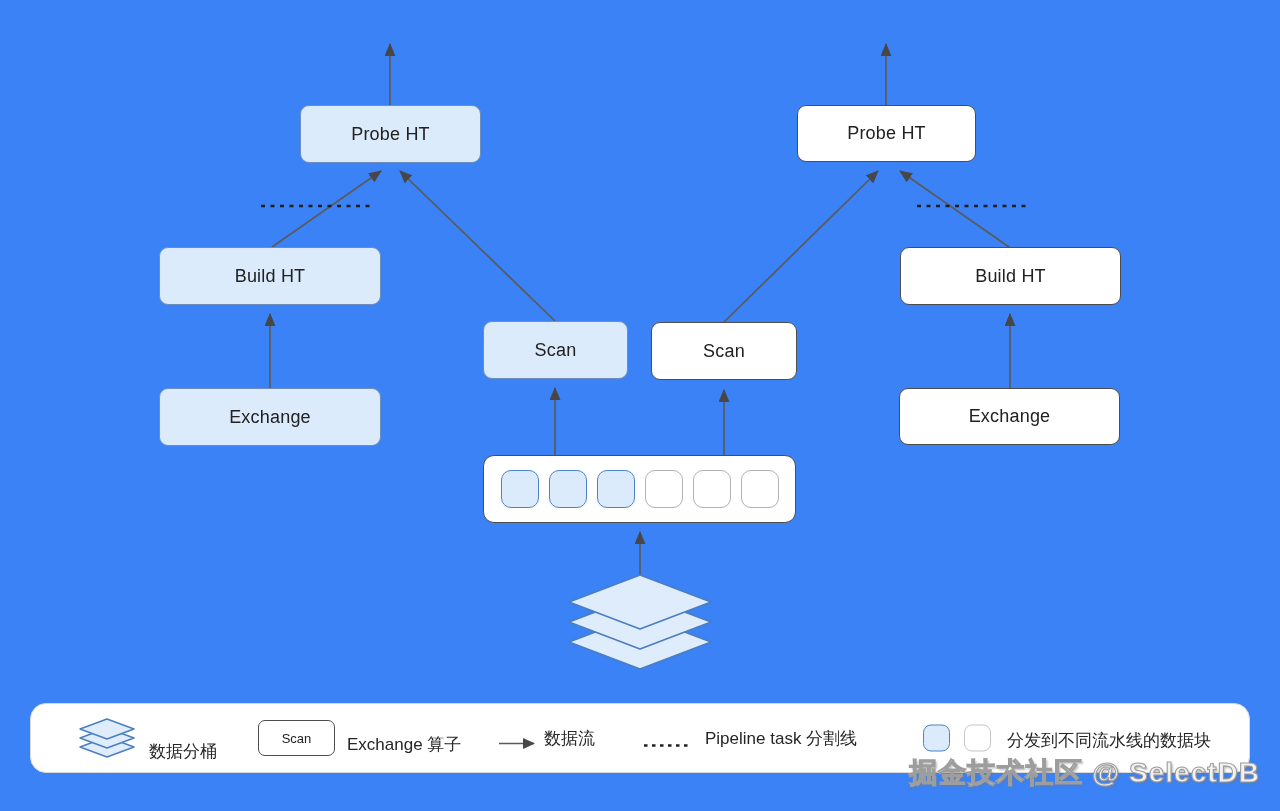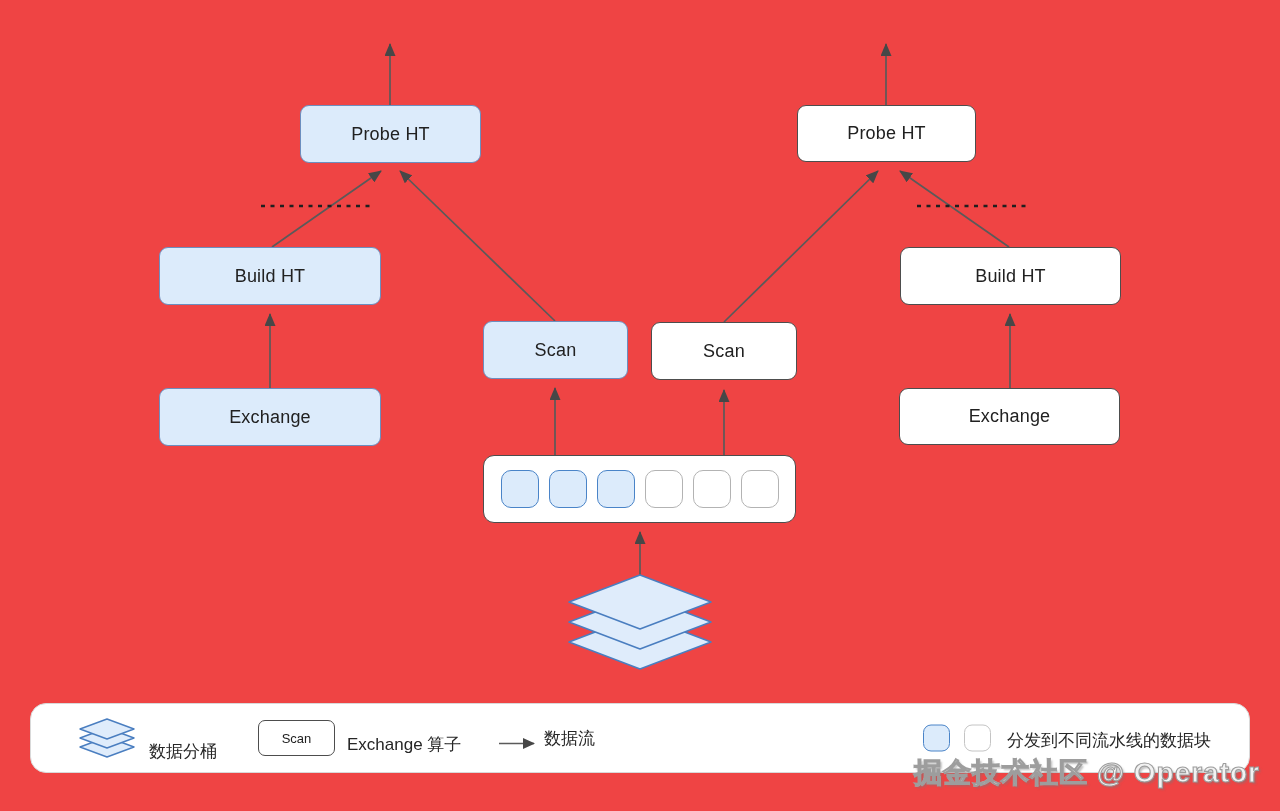--- a/index.html
+++ b/index.html
@@ -3,21 +3,21 @@
 <meta charset="utf-8">
 <style>
   * { box-sizing: border-box; margin: 0; padding: 0; }
   html,body { background:#ffffff; }
   body { font-family: "Liberation Sans", "DejaVu Sans", sans-serif; }
 
   .screen {
     position: relative;
     width: 1280px;
     height: 811px;
-    background: #ef4444;
+    background: #3b82f6;
     overflow: hidden;
   }
 
   
   #connectors {
     position: absolute;
     inset: 0;
     width: 1280px;
     height: 811px;
   }
@@ -219,26 +219,32 @@
         <defs>
           <marker id="lah" markerUnits="userSpaceOnUse" markerWidth="13" markerHeight="11" refX="11" refY="5.5" orient="auto">
             <path d="M0,0 L12,5.5 L0,11 Z" fill="#474747"></path>
           </marker>
         </defs>
         <line x1="1" y1="6" x2="36" y2="6" stroke="#5a5a5a" stroke-width="1.7" marker-end="url(#lah)"></line>
       </svg>
       <span class="legend-label">数据流</span>
     </div>
 
+    <div class="legend-item li-dash">
+      <svg width="50" height="8" viewBox="0 0 50 8">
+        <line x1="1" y1="4" x2="49" y2="4" stroke="#1f1f1f" stroke-width="2.4" stroke-dasharray="3.5 4.5"></line>
+      </svg>
+      <span class="legend-label">Pipeline task 分割线</span>
+    </div>
 
     <div class="legend-item li-chunks">
       <span class="sample-squares">
         <span class="sample-square blue"></span>
         <span class="sample-square"></span>
       </span>
       <span class="legend-label">分发到不同流水线的数据块</span>
     </div>
 
   </div>
 
-  <div class="watermark">掘金技术社区 @ Operator</div>
+  <div class="watermark">掘金技术社区 @ SelectDB</div>
 
 </div>
 
 </body></html>

